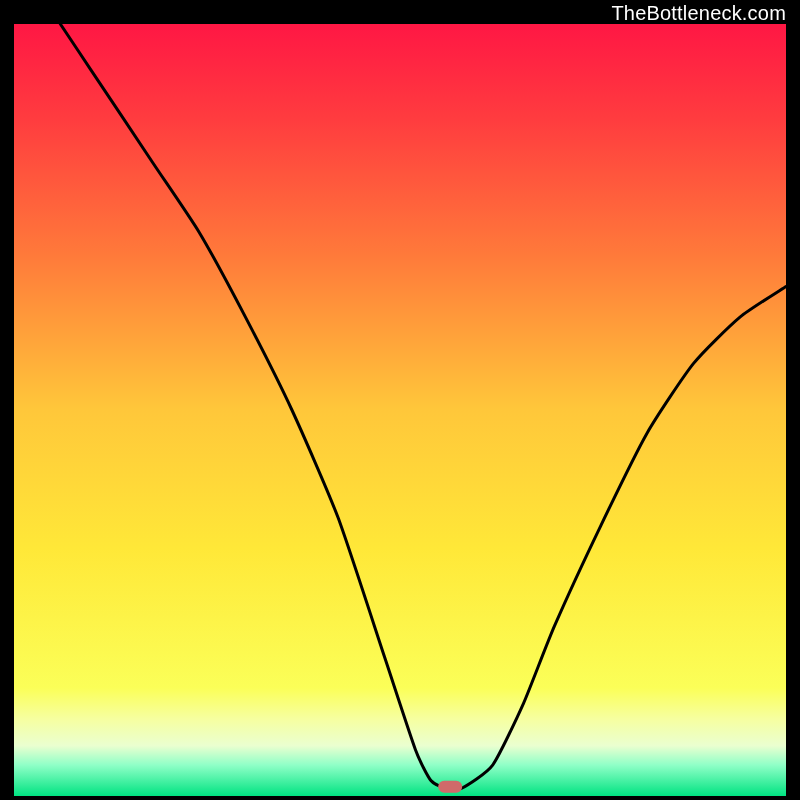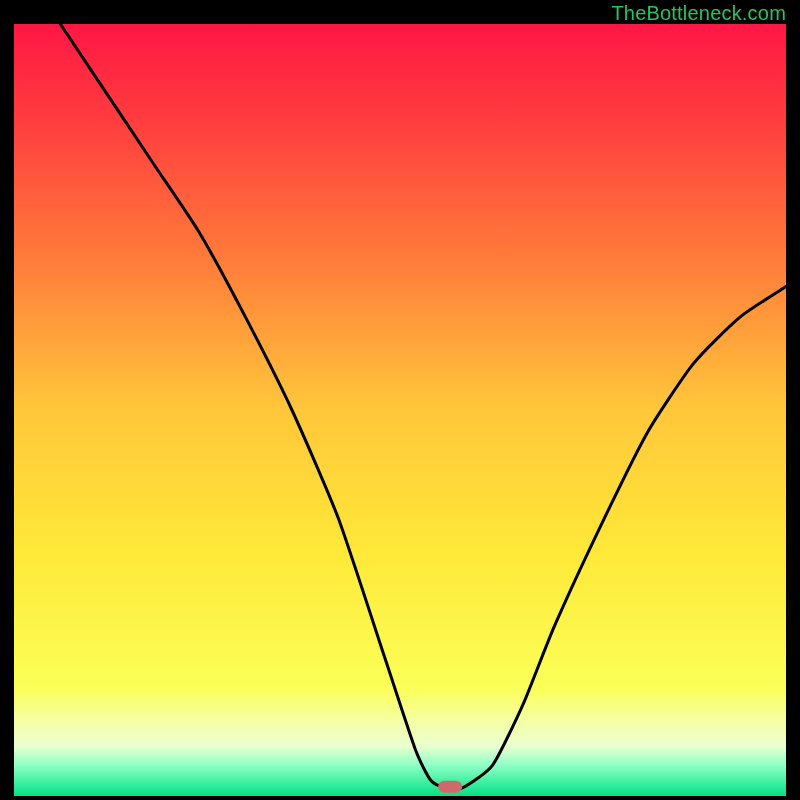--- a/index.html
+++ b/index.html
@@ -16,21 +16,21 @@
     left: 14px;
     top: 24px;
     width: 772px;
     height: 772px;
     background: #000;
   }
   .watermark {
     position: absolute;
     top: 2px;
     right: 14px;
-    color: #22c55e;
+    color: #ffffff;
     font-size: 20px;
     font-weight: 500;
     letter-spacing: 0.2px;
   }
   svg {
     display: block;
   }
 </style>
 </head>
 <body>

